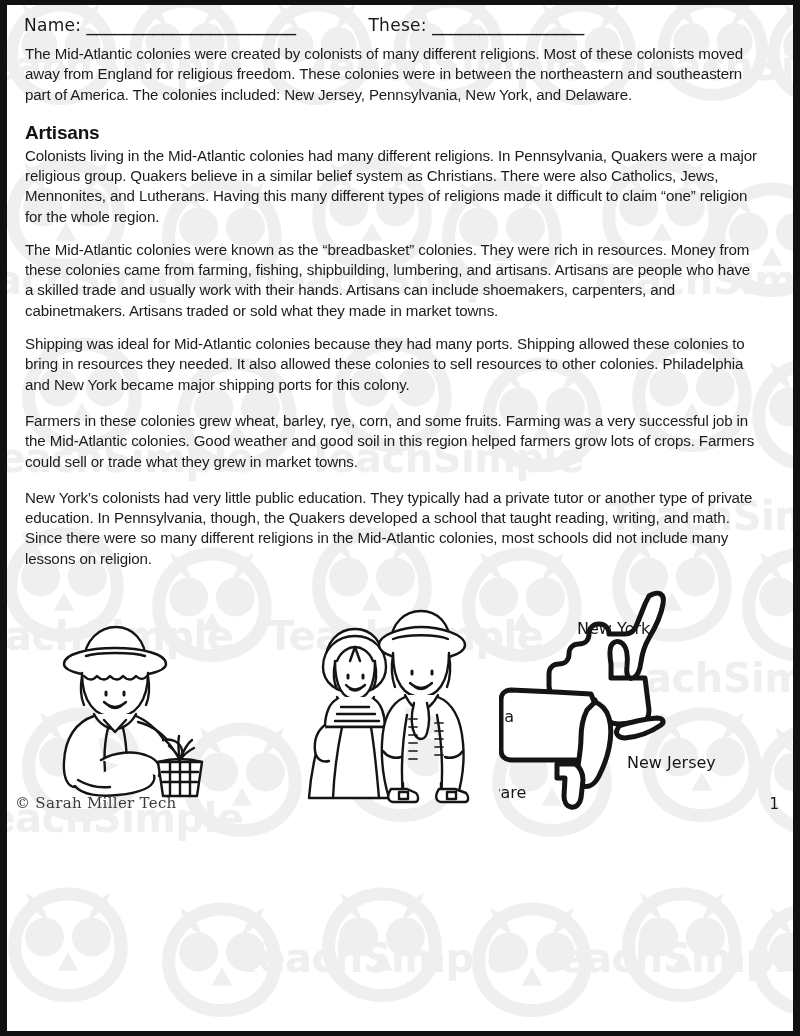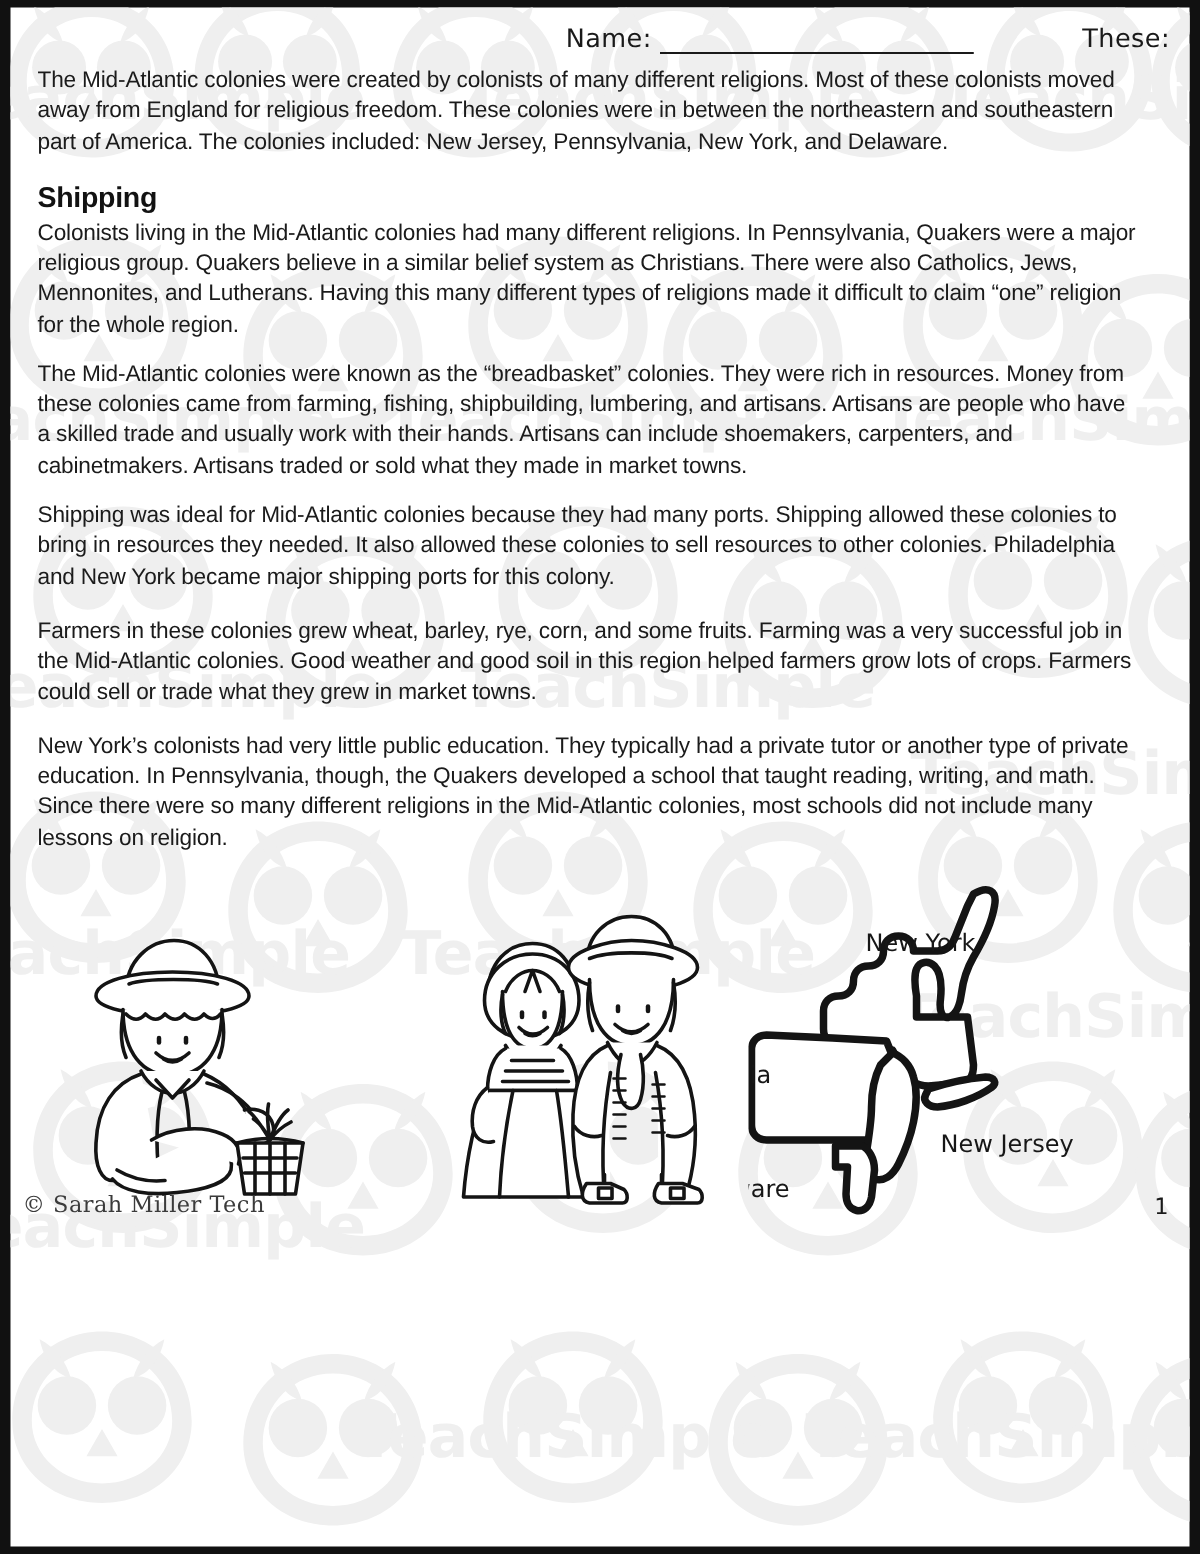--- a/index.html
+++ b/index.html
@@ -50,21 +50,21 @@
   #content {
     position: relative;
     z-index: 2;
     padding: 0;
   }
 
   
   .name-date-row {
     display: flex;
     align-items: baseline;
-    justify-content: flex-end;
+    justify-content: flex-start;
     padding: 7px 13px 0 17px;
     font-family: "DejaVu Sans", sans-serif;
   }
   .nd-field {
     display: flex;
     align-items: baseline;
     font-size: 17px;
     color: #1a1a1a;
     font-weight: 400;
   }
@@ -664,29 +664,30 @@
 
   <div id="content">
 
     <div class="name-date-row">
       <div class="nd-field nd-name">
         <span class="nd-label">Name:</span>
         <span class="nd-blank">______________________</span>
       </div>
       <div class="nd-field nd-date">
         <span class="nd-label">These:</span>
+        <span class="nd-blank">________________</span>
       </div>
     </div>
 
 
     <div class="body-wrap">
       <p class="para">The Mid-Atlantic colonies were created by colonists of many different religions. Most of these colonists moved away from England for religious freedom. These colonies were in between the northeastern and southeastern part of America. The colonies included: New Jersey, Pennsylvania, New York, and Delaware.</p>
       <div id="sections-host">
           <div class="section">
-            <h2 class="section-head">Shipping</h2>
+            <h2 class="section-head">Artisans</h2>
             <p class="para tight">Colonists living in the Mid-Atlantic colonies had many different religions. In Pennsylvania, Quakers were a major religious group. Quakers believe in a similar belief system as Christians. There were also Catholics, Jews, Mennonites, and Lutherans. Having this many different types of religions made it difficult to claim “one” religion for the whole region.</p>
           </div>
           <div class="section">
             <p class="para tight">The Mid-Atlantic colonies were known as the “breadbasket” colonies. They were rich in resources. Money from these colonies came from farming, fishing, shipbuilding, lumbering, and artisans. Artisans are people who have a skilled trade and usually work with their hands. Artisans can include shoemakers, carpenters, and cabinetmakers. Artisans traded or sold what they made in market towns.</p>
             <p class="para">Shipping was ideal for Mid-Atlantic colonies because they had many ports. Shipping allowed these colonies to bring in resources they needed. It also allowed these colonies to sell resources to other colonies. Philadelphia and New York became major shipping ports for this colony.</p>
             <p class="para">Farmers in these colonies grew wheat, barley, rye, corn, and some fruits. Farming was a very successful job in the Mid-Atlantic colonies. Good weather and good soil in this region helped farmers grow lots of crops. Farmers could sell or trade what they grew in market towns.</p>
           </div>
           <div class="section">
             <p class="para tight">New York’s colonists had very little public education. They typically had a private tutor or another type of private education. In Pennsylvania, though, the Quakers developed a school that taught reading, writing, and math. Since there were so many different religions in the Mid-Atlantic colonies, most schools did not include many lessons on religion.</p>
           </div>

